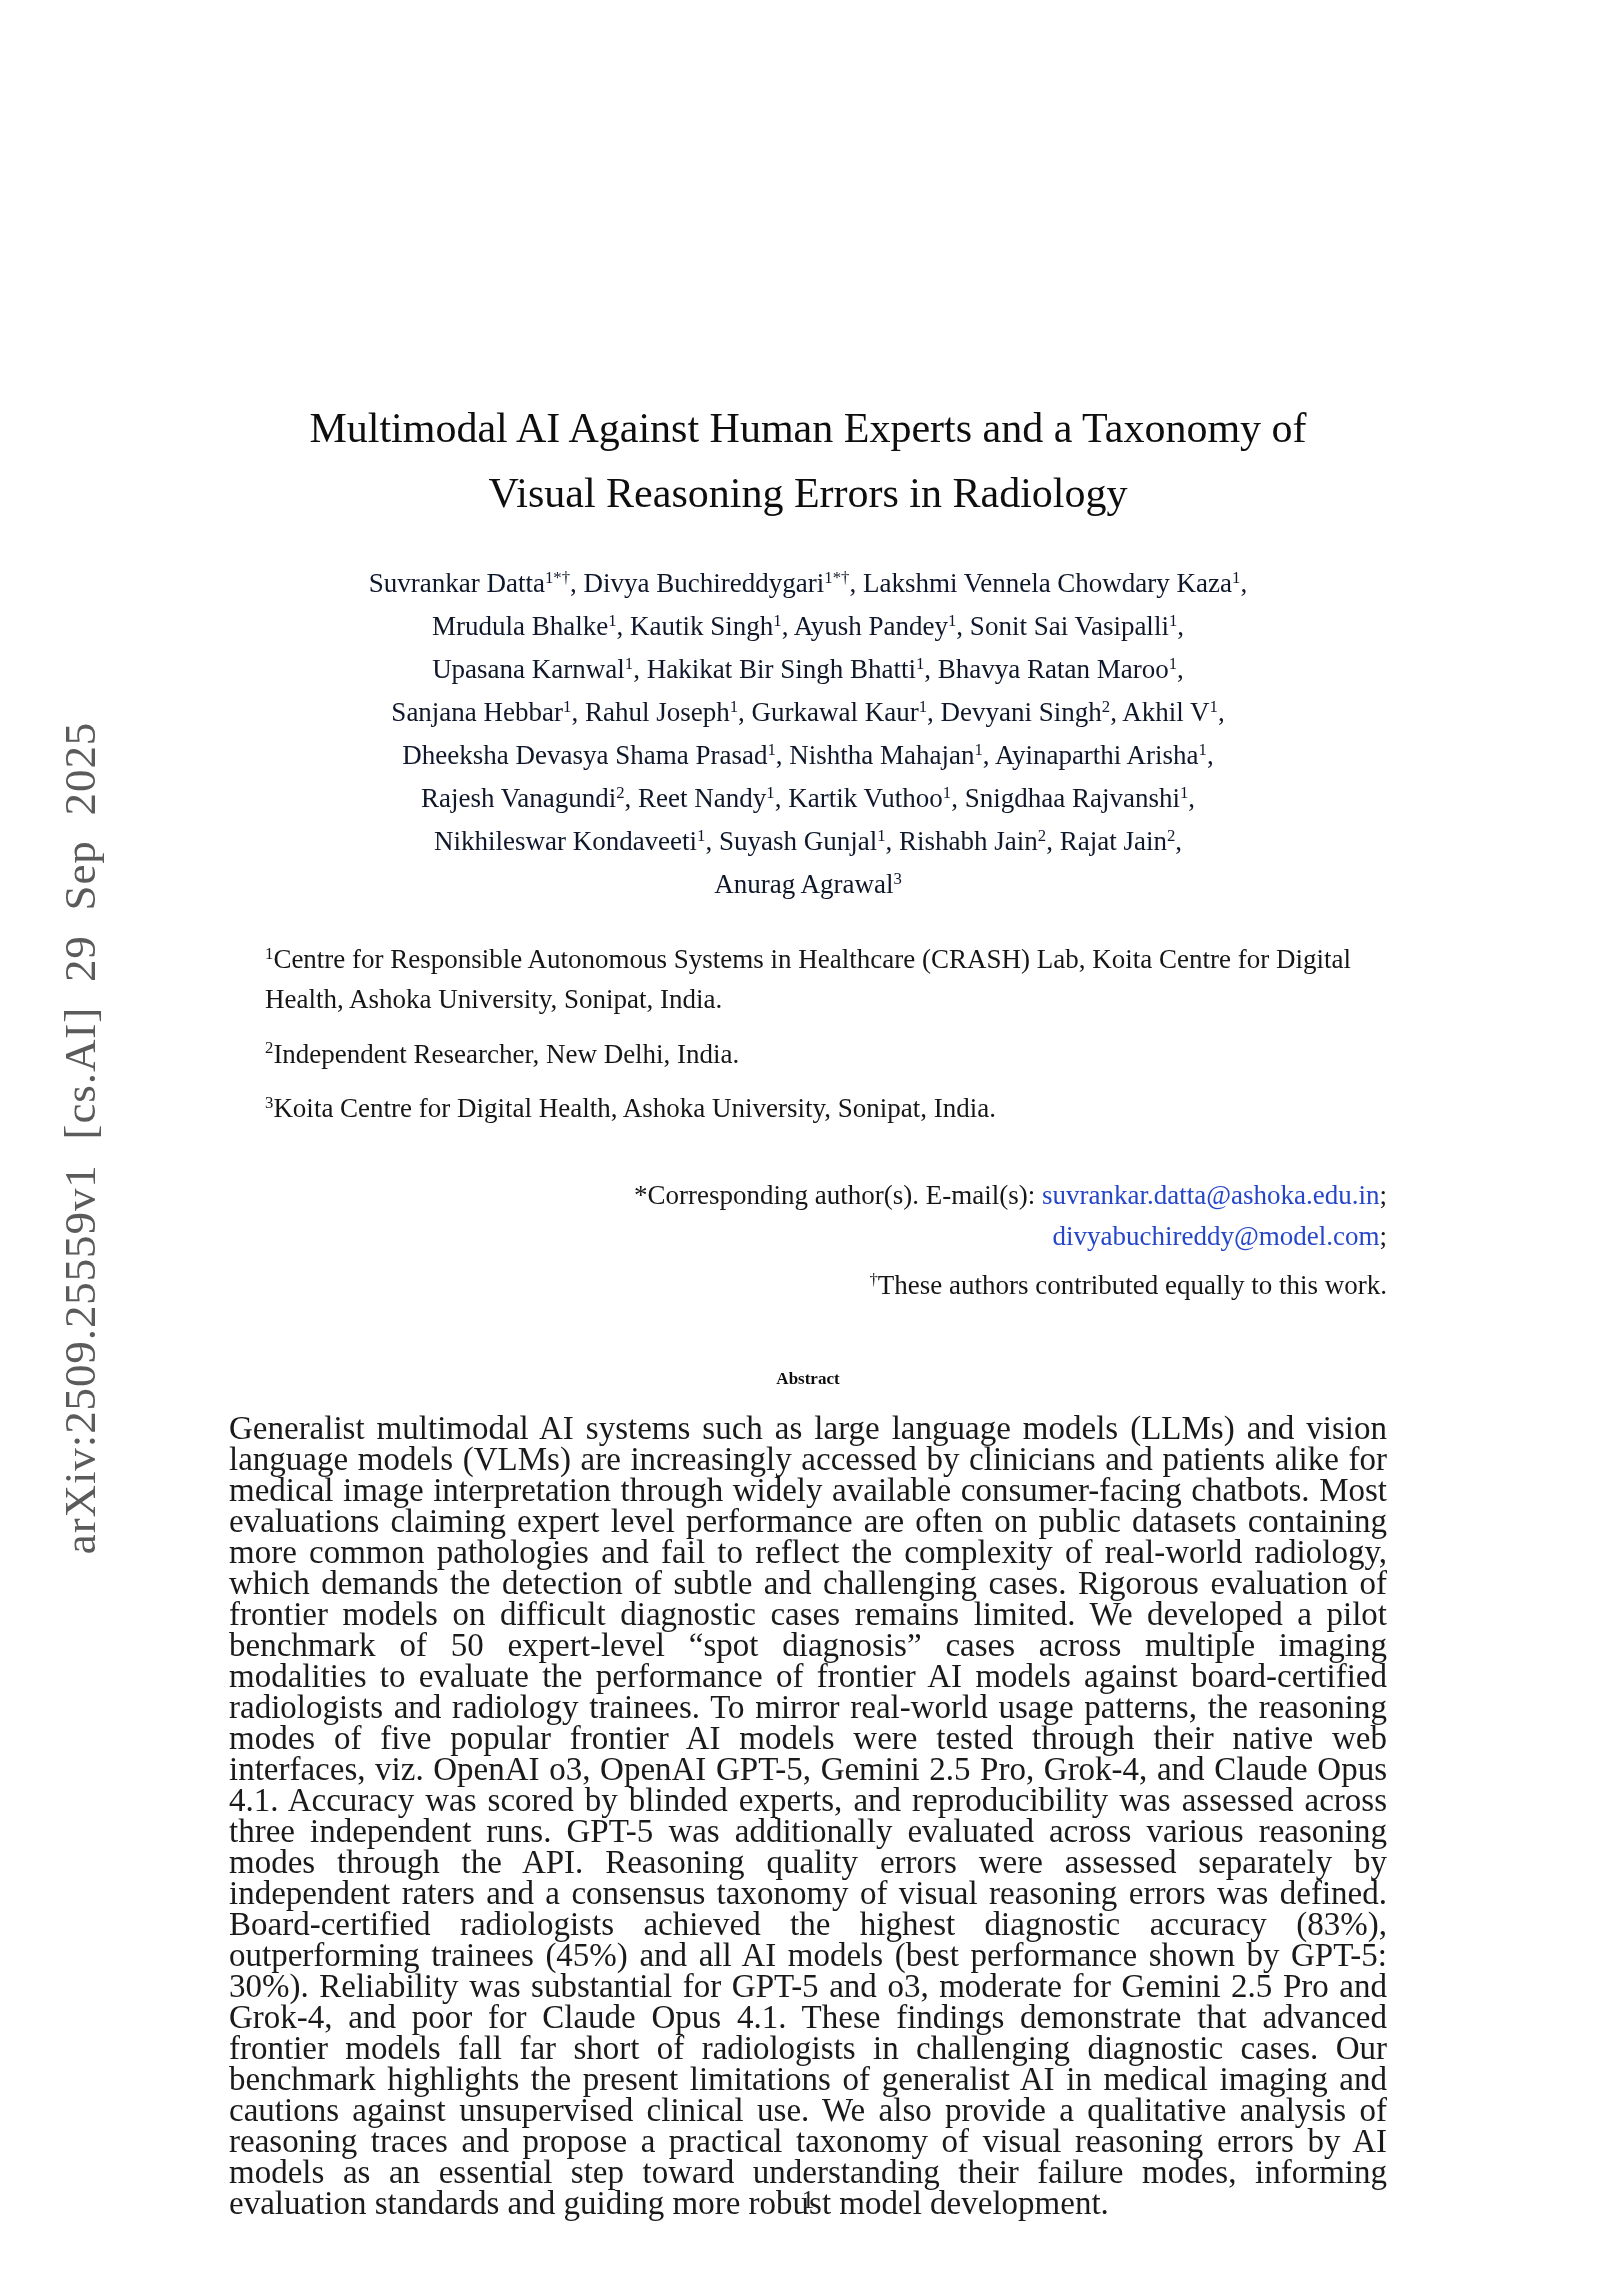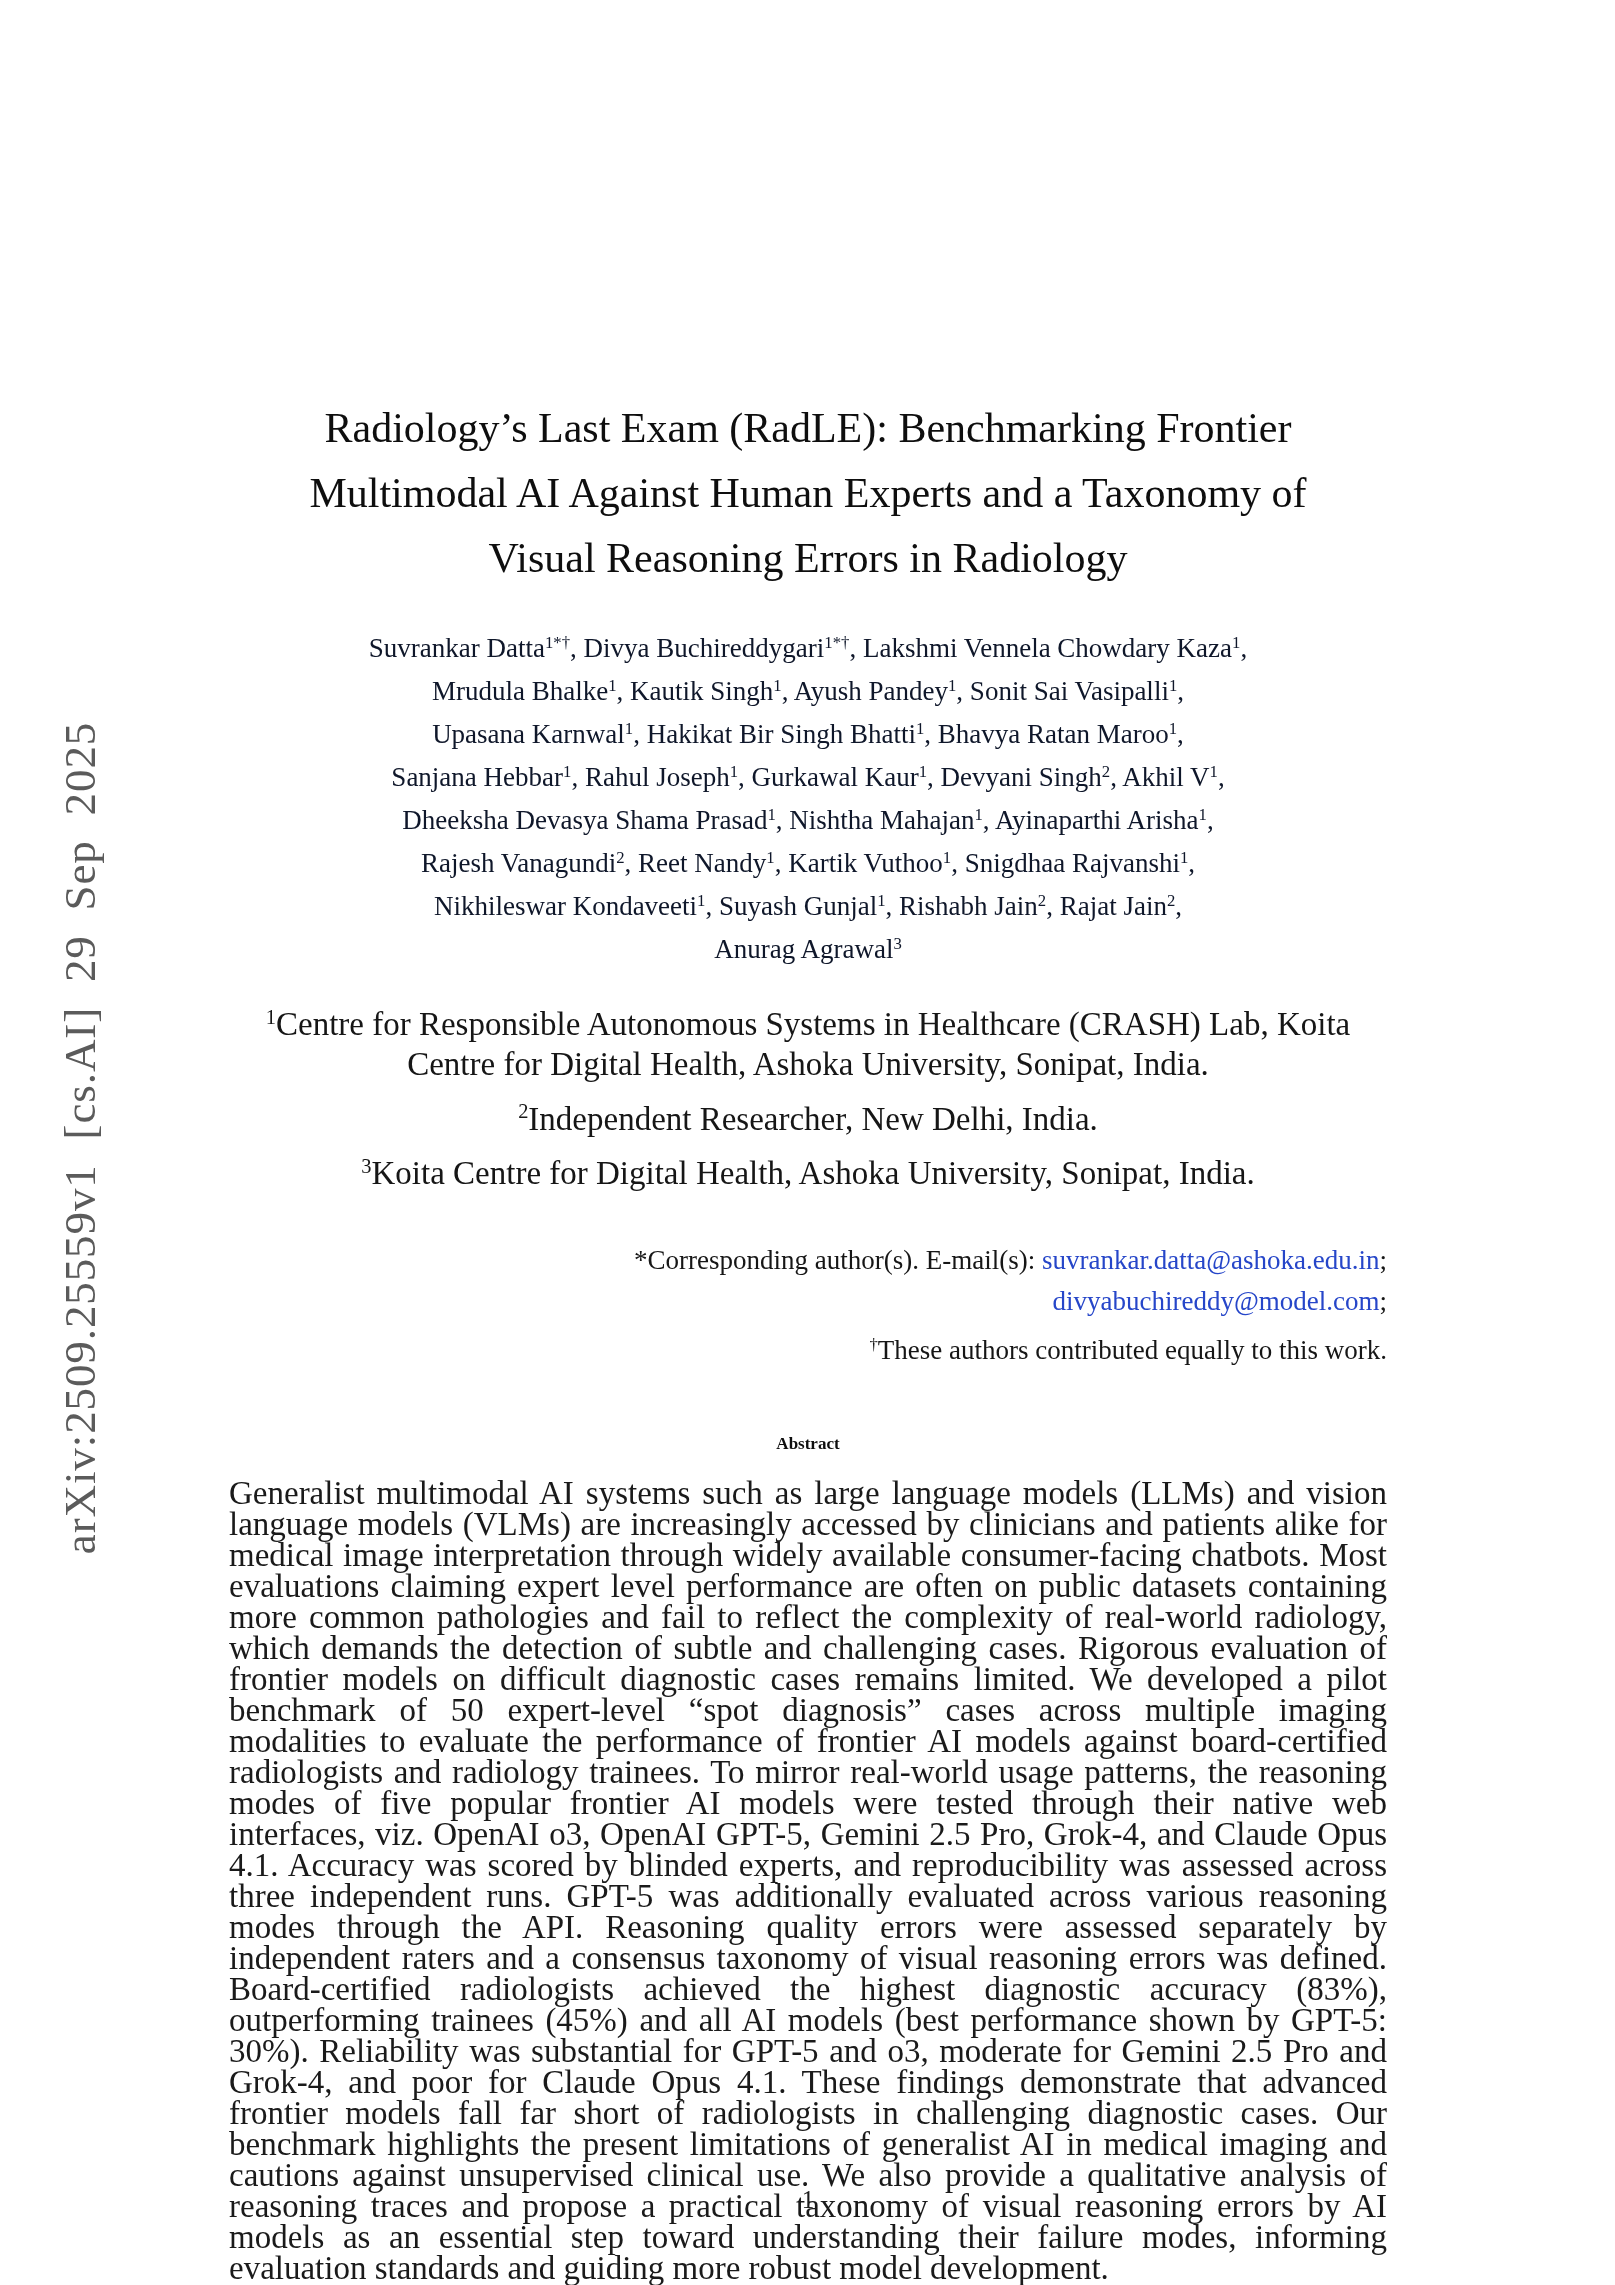--- a/index.html
+++ b/index.html
@@ -56,23 +56,22 @@
   .authors {
     margin-top:36px;
     font-size:27px;
     line-height:43px;
     text-align:center;
     color:#0f172a;
   }
 
   .affiliations {
     margin-top:33px;
-    font-size:33px;
+    font-size:27px;
     line-height:40px;
-    text-align:center;
   }
   .affiliation {
     max-width:1086px;
     margin:0 auto 14.5px auto;
   }
 
   .correspondence {
     margin-top:47px;
     font-size:27px;
     line-height:41px;
@@ -116,21 +115,20 @@
 </head>
 <body>
 
 <div class="page">
 
   <div class="arxiv-stamp">arXiv:2509.25559v1 [cs.AI] 29 Sep 2025</div>
 
   <div class="content">
 
     <h1 class="title">
-        <div>Radiology’s Last Exam (RadLE): Benchmarking Frontier</div>
         <div>Multimodal AI Against Human Experts and a Taxonomy of</div>
         <div>Visual Reasoning Errors in Radiology</div>
       </h1>
 
     <div class="authors">
         <div><span>Suvrankar Datta<sup>1*†</sup>,</span> <span>Divya Buchireddygari<sup>1*†</sup>,</span> <span>Lakshmi Vennela Chowdary Kaza<sup>1</sup>,</span></div>
         <div><span>Mrudula Bhalke<sup>1</sup>,</span> <span>Kautik Singh<sup>1</sup>,</span> <span>Ayush Pandey<sup>1</sup>,</span> <span>Sonit Sai Vasipalli<sup>1</sup>,</span></div>
         <div><span>Upasana Karnwal<sup>1</sup>,</span> <span>Hakikat Bir Singh Bhatti<sup>1</sup>,</span> <span>Bhavya Ratan Maroo<sup>1</sup>,</span></div>
         <div><span>Sanjana Hebbar<sup>1</sup>,</span> <span>Rahul Joseph<sup>1</sup>,</span> <span>Gurkawal Kaur<sup>1</sup>,</span> <span>Devyani Singh<sup>2</sup>,</span> <span>Akhil V<sup>1</sup>,</span></div>
         <div><span>Dheeksha Devasya Shama Prasad<sup>1</sup>,</span> <span>Nishtha Mahajan<sup>1</sup>,</span> <span>Ayinaparthi Arisha<sup>1</sup>,</span></div>

